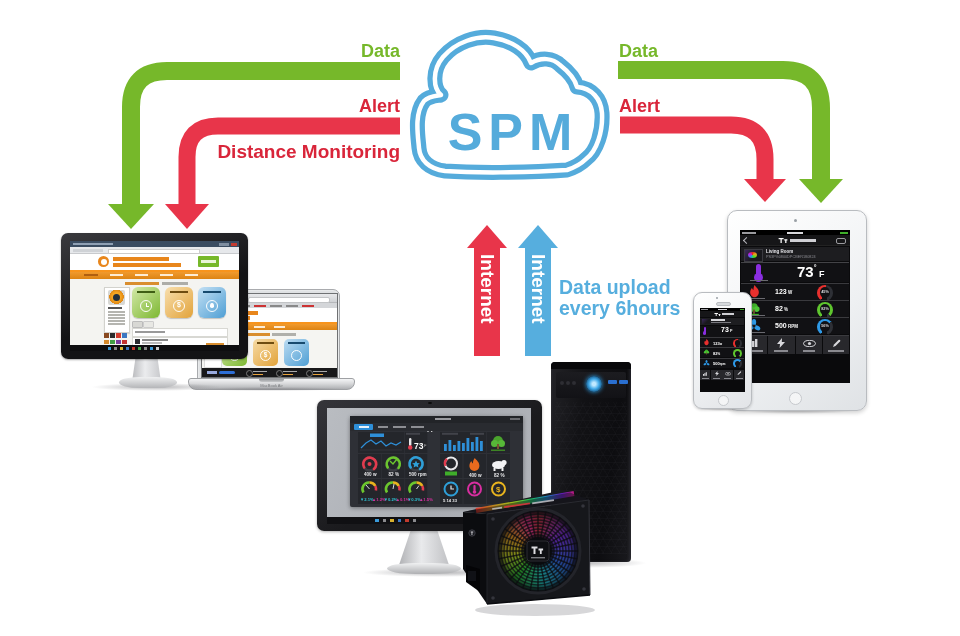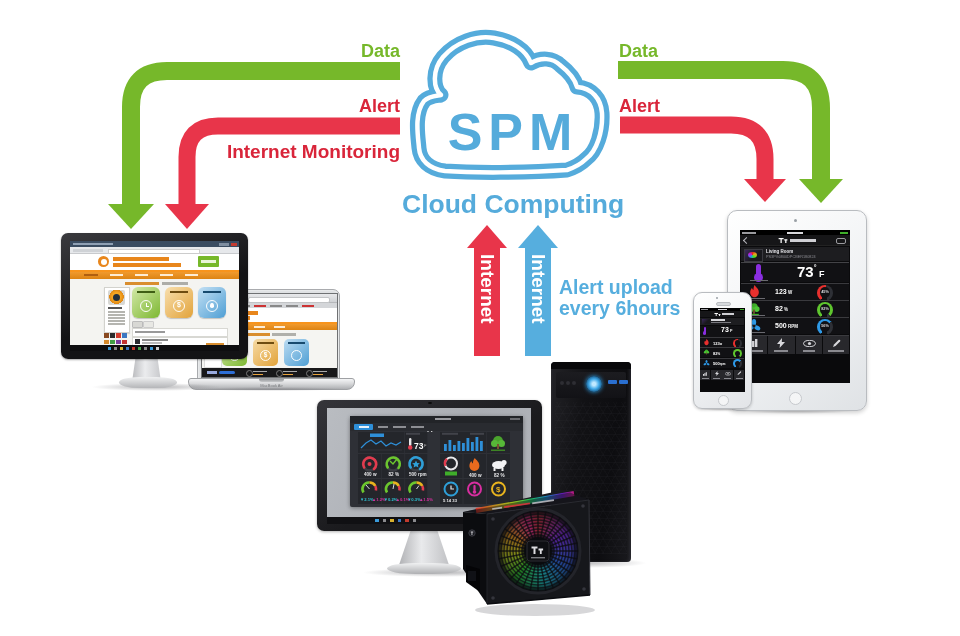--- a/index.html
+++ b/index.html
@@ -51,25 +51,24 @@
   </defs>
   <g>
     <use href="#cloudp" fill="#ffffff" stroke="#55abdb" stroke-width="15" stroke-linejoin="round"></use>
     <use href="#cloudp" fill="none" stroke="#ffffff" stroke-width="4.5" stroke-linejoin="round"></use>
     <text x="513" y="150" text-anchor="middle" fill="#55abdb" font-family="Liberation Sans" font-size="52" font-weight="bold" letter-spacing="6">SPM</text>
   </g>
 </svg>
 
 <div class="lbl" style="left:330px;top:41px;width:70px;text-align:right;font-size:18px;color:#76b82a;">Data</div>
 <div class="lbl" style="left:330px;top:96px;width:70px;text-align:right;font-size:18px;color:#d9253a;">Alert</div>
-<div class="lbl" style="left:200px;top:141px;width:200px;text-align:right;font-size:19px;color:#d9253a;">Internet Monitoring</div>
+<div class="lbl" style="left:200px;top:141px;width:200px;text-align:right;font-size:19px;color:#d9253a;">Distance Monitoring</div>
 <div class="lbl" style="left:619px;top:41px;font-size:18px;color:#76b82a;">Data</div>
 <div class="lbl" style="left:619px;top:96px;font-size:18px;color:#d9253a;">Alert</div>
-<div class="lbl" style="left:402px;top:189px;width:218px;text-align:center;font-size:26.5px;color:#55abdb;">Cloud Computing</div>
-<div class="lbl" style="left:559px;top:277px;font-size:19.5px;line-height:21px;color:#56aede;">Alert upload
+<div class="lbl" style="left:559px;top:277px;font-size:19.5px;line-height:21px;color:#56aede;">Data upload
 every 6hours</div>
 
 <div class="abs" id="macbook" style="left:188px;top:289px;width:165px;height:100px;">
 
   <div class="abs" style="left:9px;top:0;width:141px;height:89px;background:#dfe1e3;border:1px solid #a9abae;border-radius:7px 7px 0 0;box-shadow:inset 0 0 2px #fff;">
 
     <div class="abs" style="left:3px;top:3px;width:135px;height:83px;background:#fff;border:1px solid #6f7173;overflow:hidden;">
       <div class="abs" style="left:0;top:0;width:135px;height:8px;background:linear-gradient(#e8e9eb,#cfd1d4);border-bottom:1px solid #b5b7ba;">
         <div class="abs" style="left:6px;top:2px;width:34px;height:6px;background:#f2f3f5;border:1px solid #b9bbbd;border-bottom:none;border-radius:2px 2px 0 0;"></div>
         <div class="abs" style="left:46px;top:3px;width:80px;height:4px;background:#fff;border:1px solid #c2c4c6;border-radius:2px;"></div>

